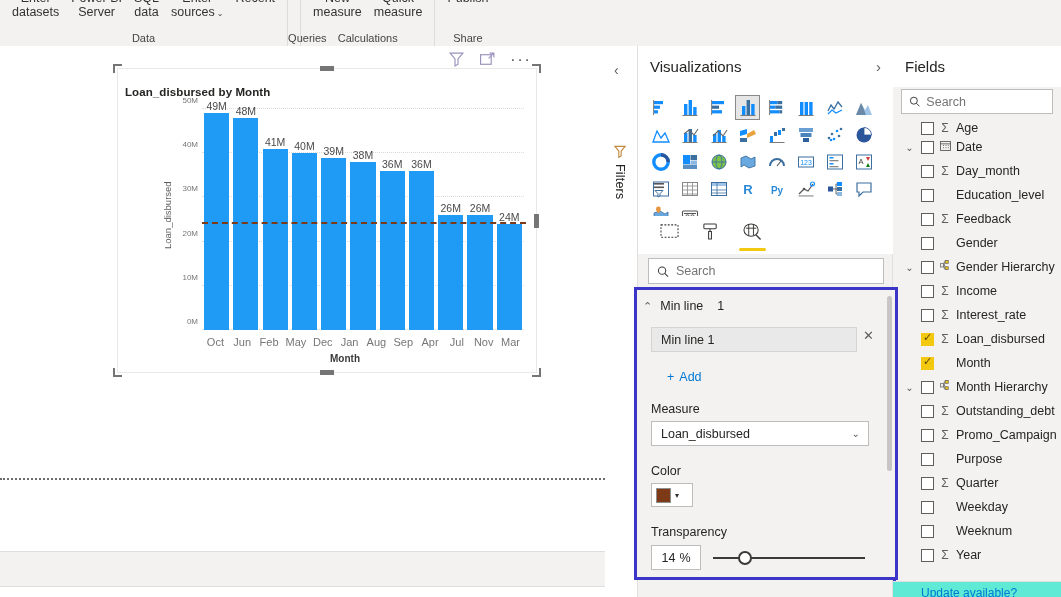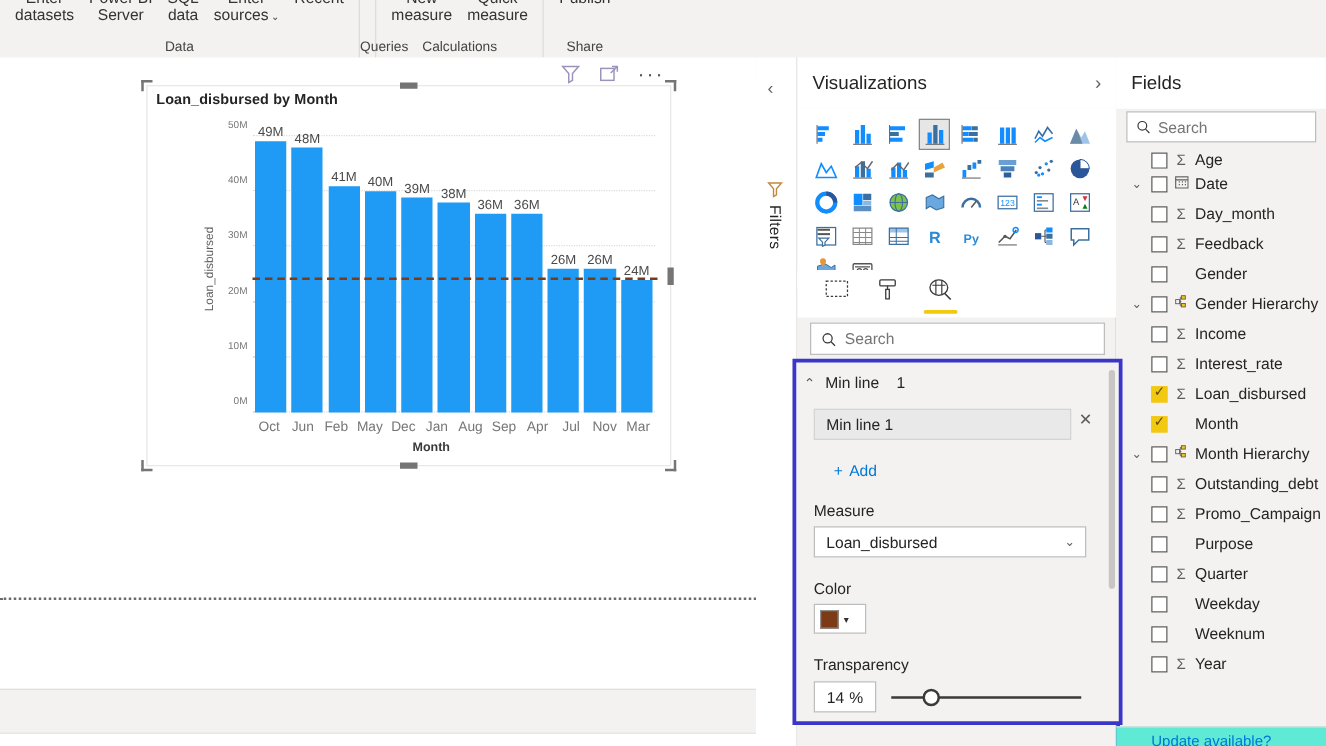--- a/index.html
+++ b/index.html
@@ -63,21 +63,21 @@
   .vh-dots { color: #605e5c; font-size: 17px; letter-spacing: 1.5px; line-height: 10px; cursor: pointer; }
 
   
   .visual {
     position: absolute; left: 117px; top: 68px; width: 420px; height: 305px;
     background: #fff; border: 1px solid #e8e8e8;
   }
   .vis-handle { position: absolute; background: #757575; z-index: 5; }
   .hc { position: absolute; width: 9px; height: 9px; border: 2px solid #757575; background: transparent; z-index: 5; }
   .vis-title {
-    position: absolute; left: 7px; top: 5px;
+    position: absolute; left: 7px; top: 17px;
     font-size: 11.5px; font-weight: bold; color: #252423; letter-spacing: .1px;
   }
   .plot {
     position: absolute; left: 48px; top: 31px; right: 12px; bottom: 42px;
   }
   .ylabel {
     position: absolute; left: -4px; top: 0; bottom: 0;
     writing-mode: vertical-rl; transform: rotate(180deg);
     display: flex; align-items: center; justify-content: center;
     font-size: 9.5px; color: #605e5c;
@@ -840,20 +840,26 @@
         </div>
         <div class="fp-row">
           <span class="fp-exp none">⌄</span>
           <span class="fp-cb"></span>
           <span class="fp-sig">Σ</span>
           <span class="fp-nm">Day_month</span>
         </div>
         <div class="fp-row">
           <span class="fp-exp none">⌄</span>
           <span class="fp-cb"></span>
+          <span class="fp-sig none">Σ</span>
+          <span class="fp-nm">Education_level</span>
+        </div>
+        <div class="fp-row">
+          <span class="fp-exp none">⌄</span>
+          <span class="fp-cb"></span>
           <span class="fp-sig">Σ</span>
           <span class="fp-nm">Feedback</span>
         </div>
         <div class="fp-row">
           <span class="fp-exp none">⌄</span>
           <span class="fp-cb"></span>
           <span class="fp-sig none">Σ</span>
           <span class="fp-nm">Gender</span>
         </div>
         <div class="fp-row">

